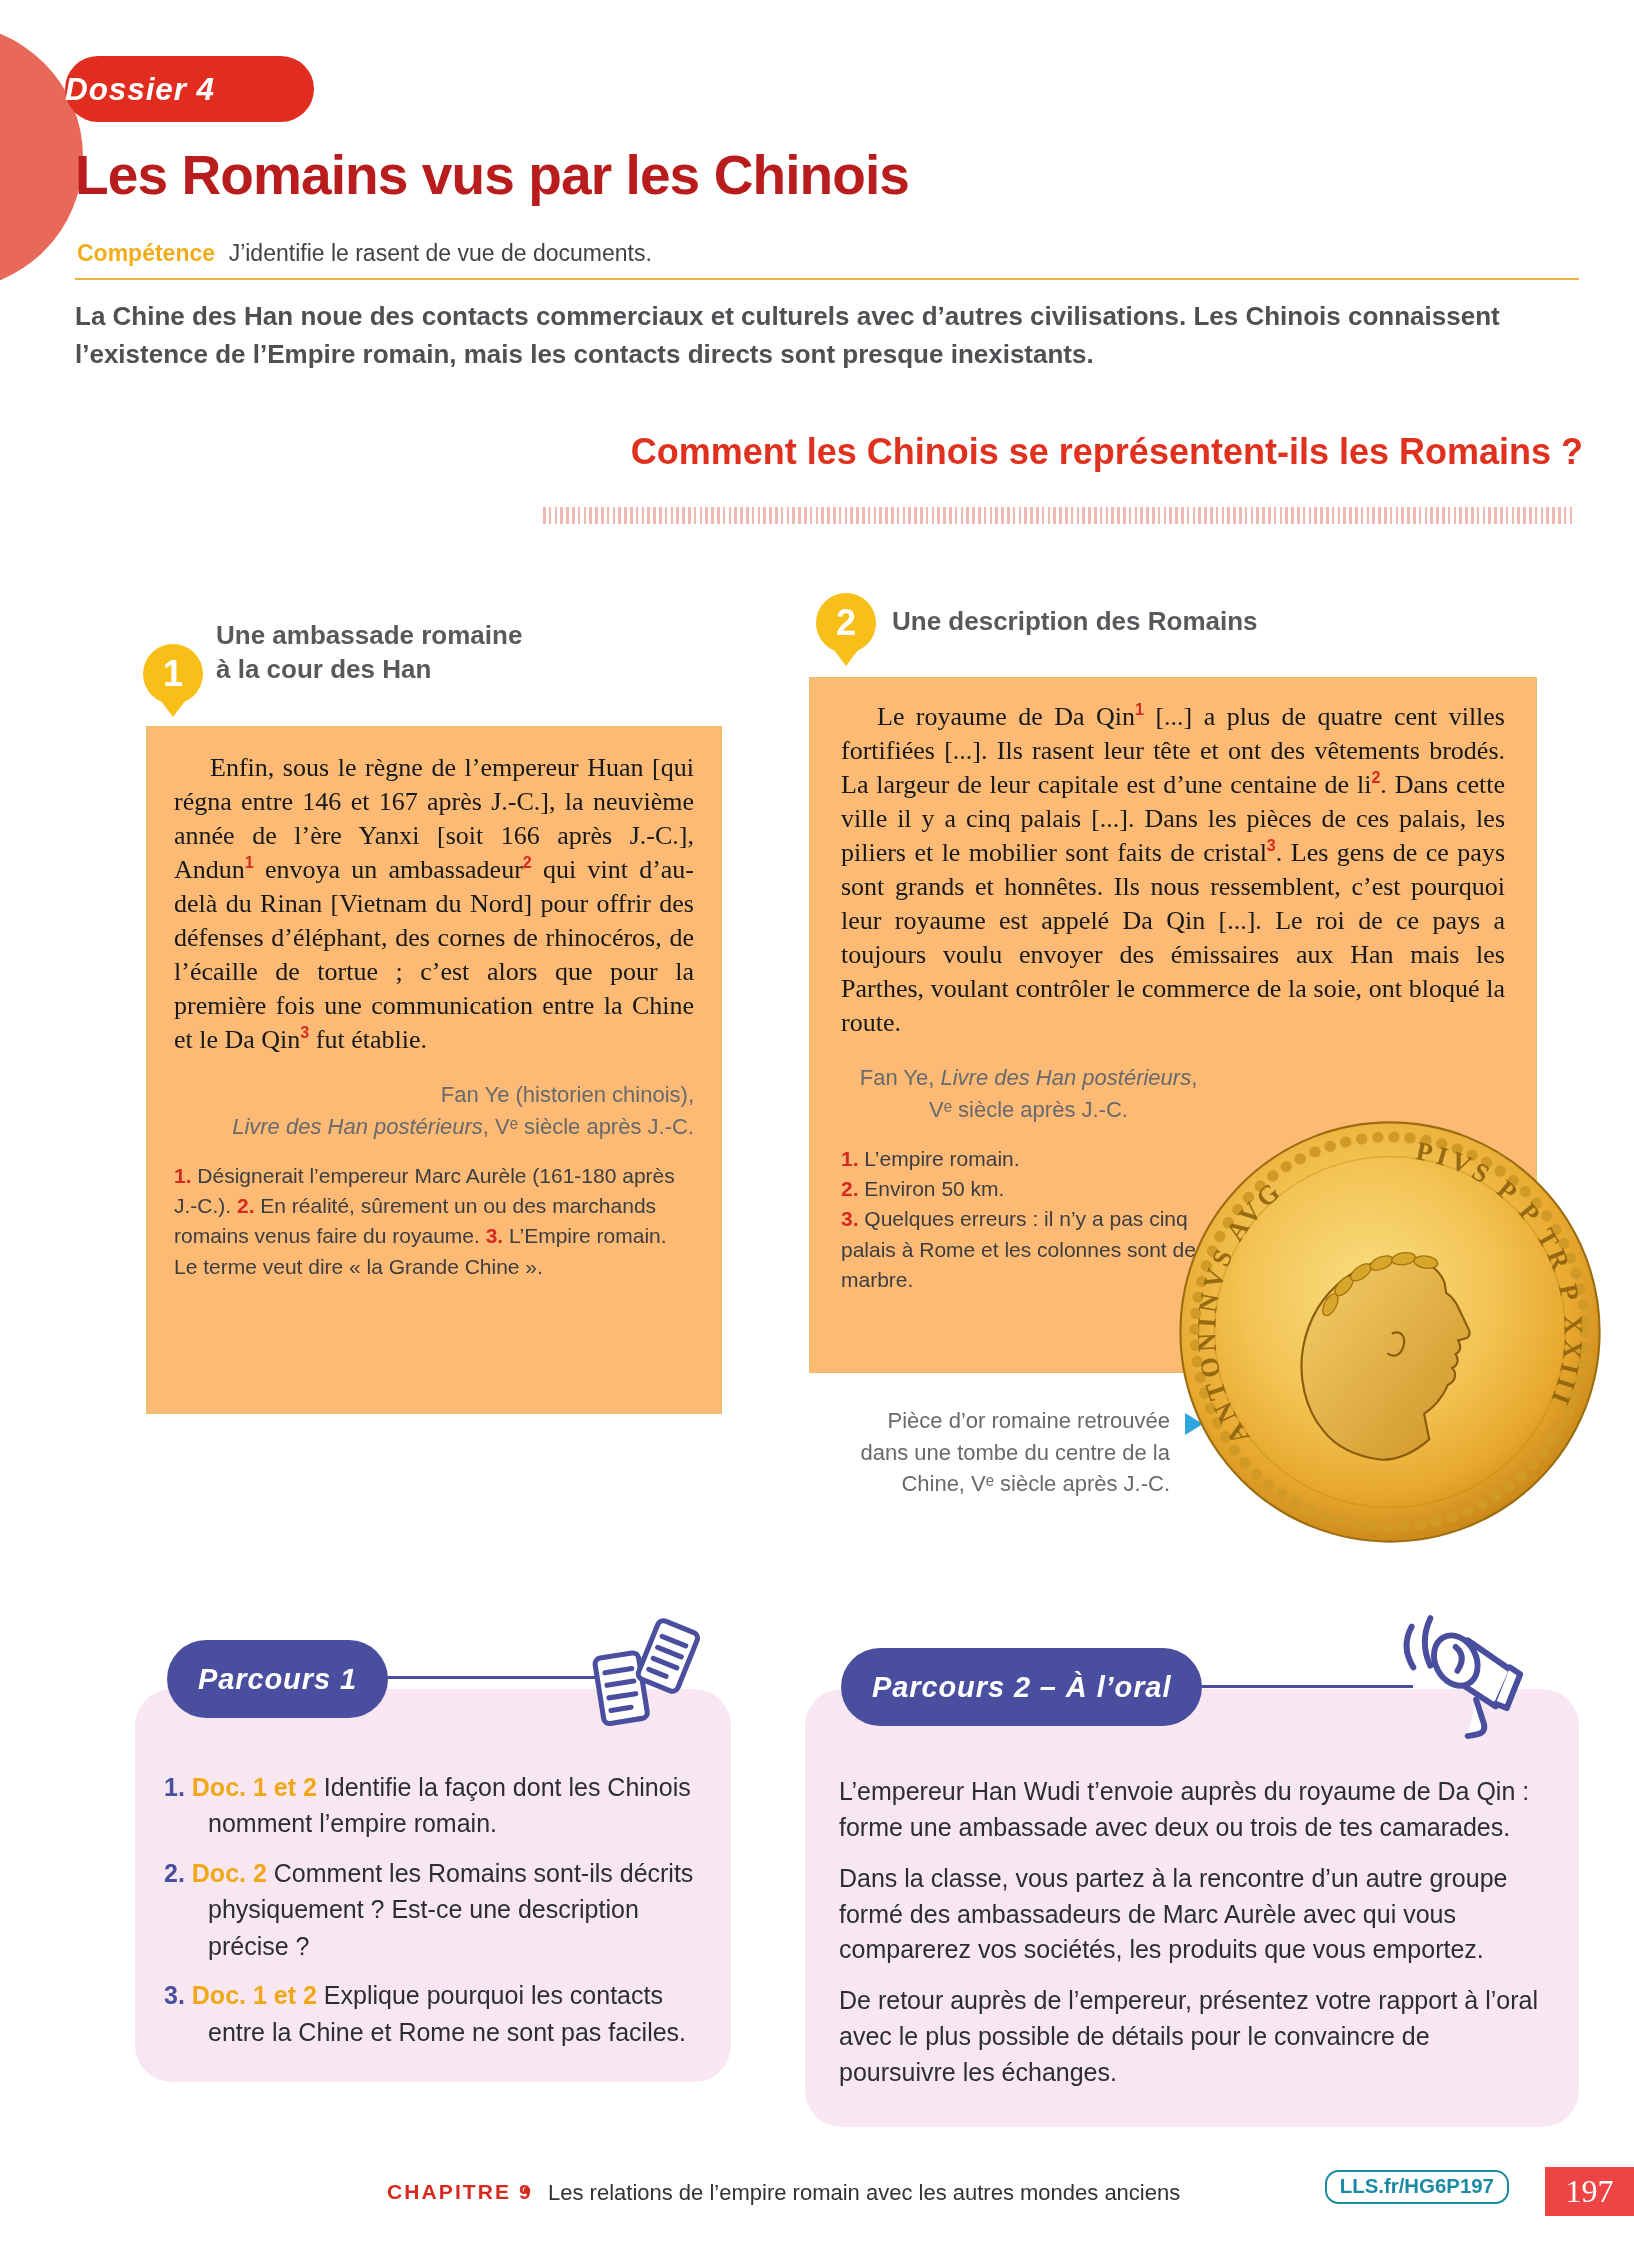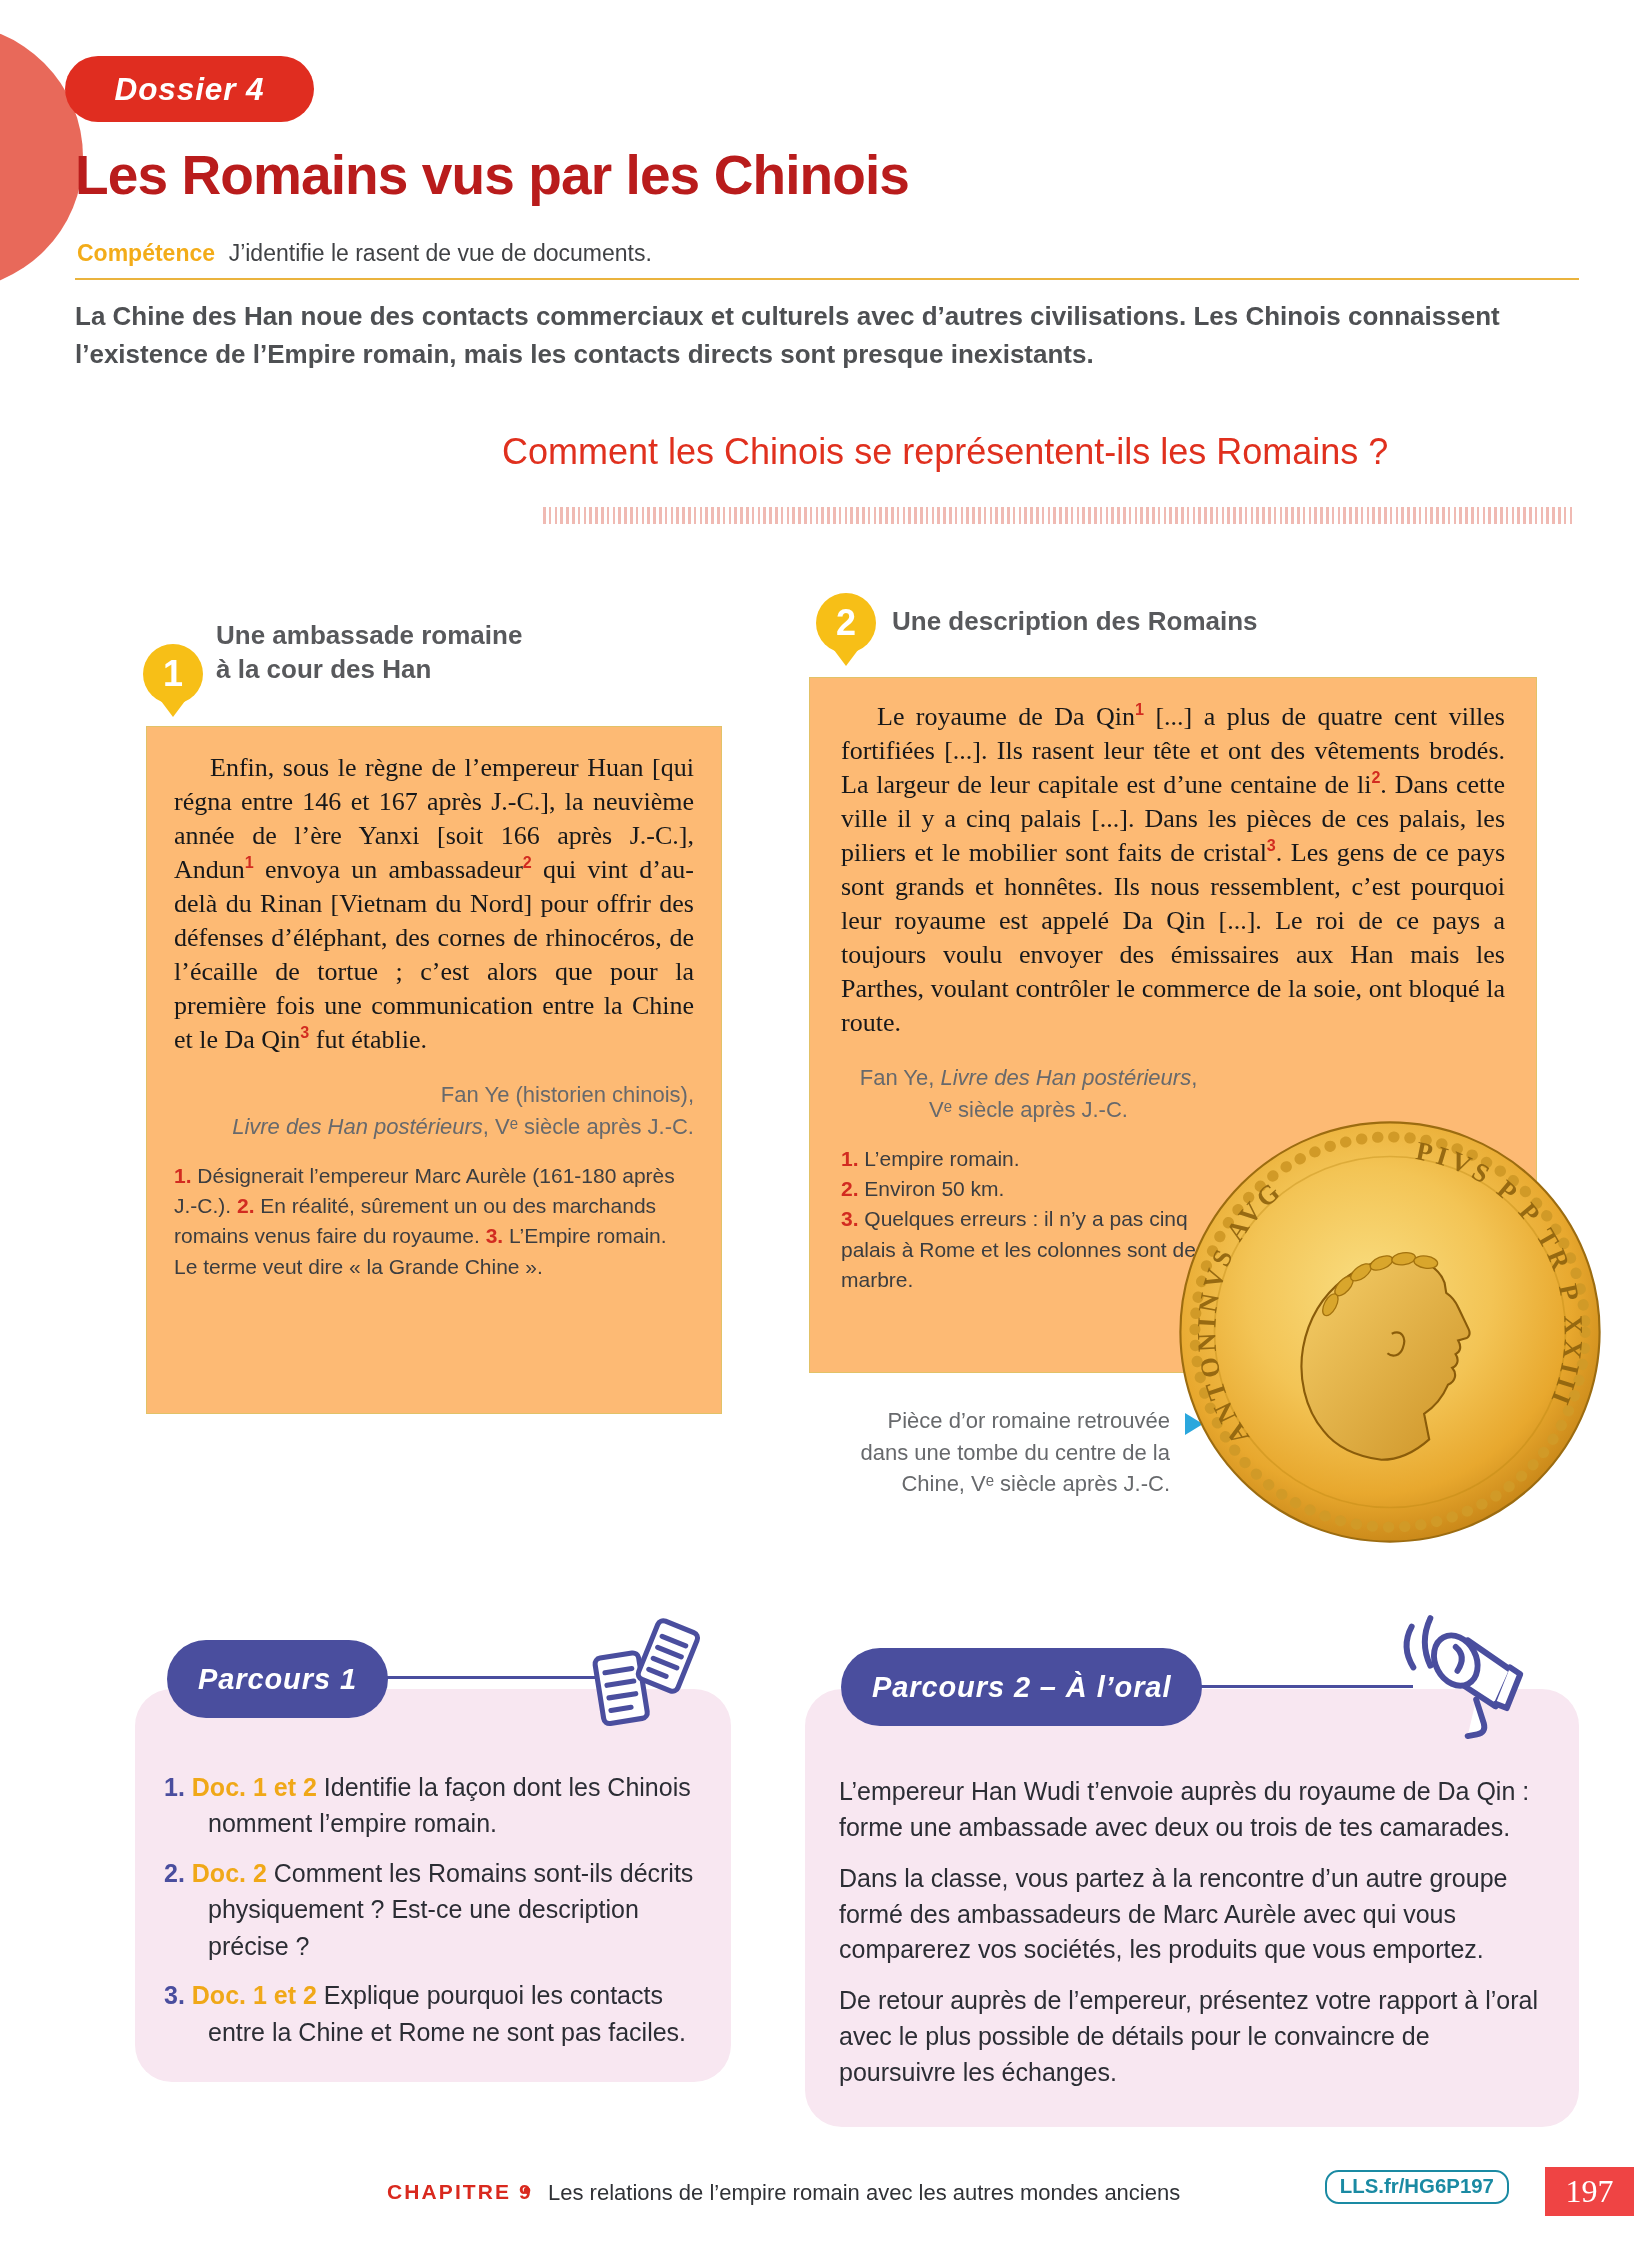--- a/index.html
+++ b/index.html
@@ -3,32 +3,32 @@
 <meta charset="utf-8">
 <style>
   html,body{margin:0;padding:0;background:#ffffff;}
   .page{position:relative;width:1635px;height:2261px;background:#fff;overflow:hidden;
         font-family:"Liberation Sans","DejaVu Sans",sans-serif;}
 
   
   .deco-circle{position:absolute;left:-183px;top:24px;width:266px;height:266px;
                border-radius:50%;background:#e8695a;z-index:1;}
   .dossier-badge{position:absolute;left:65px;top:56px;width:249px;height:66px;border-radius:34px;
-                 background:#e02d20;color:#fff;display:flex;align-items:center;justify-content:center;
+                 background:#e02d20;color:#fff;display:flex;align-items:center;
                  font-size:31.5px;font-weight:bold;font-style:italic;z-index:2;letter-spacing:0.9px;}
   .page-title{position:absolute;left:75px;top:143px;margin:0;font-size:55px;font-weight:bold;
               letter-spacing:-0.9px;color:#b91c1c;z-index:2;}
   .competence{position:absolute;left:77px;top:240px;font-size:23px;z-index:2;}
   .comp-label{color:#f3ac19;font-weight:bold;margin-right:13.6px;}
   .comp-text{color:#404245;font-weight:500;}
   .gold-rule{position:absolute;left:75px;top:278px;width:1504px;height:1.7px;background:#eab33d;}
   .intro{position:absolute;left:75px;top:298px;width:1473px;margin:0;font-size:26px;font-weight:bold;
          color:#4e5053;line-height:1.46;}
-  .question{position:absolute;left:502px;top:431px;width:1081px;margin:0;text-align:left;
-            font-size:36px;font-weight:normal;color:#e0301e;}
+  .question{position:absolute;left:502px;top:431px;width:1081px;margin:0;text-align:right;
+            font-size:36px;font-weight:bold;color:#e0301e;}
   .stripe-divider{position:absolute;left:543px;top:507px;width:1032px;height:17px;
       background:repeating-linear-gradient(90deg,#f0bab3 0px,#f0bab3 2.6px,rgba(0,0,0,0) 2.6px,rgba(0,0,0,0) 5.8px);}
 
   
   .doc-pin{position:absolute;width:60px;height:60px;border-radius:50%;background:#f7bf17;color:#fff;
            display:flex;align-items:center;justify-content:center;font-size:36px;font-weight:bold;z-index:4;}
   .doc-pin::after{content:"";position:absolute;left:50%;bottom:-12.8px;transform:translateX(-50%);
            width:0;height:0;border-left:12.8px solid transparent;border-right:12.8px solid transparent;
            border-top:16px solid #f7bf17;}
   .doc-heading{position:absolute;margin:0;font-size:26px;font-weight:bold;color:#58595c;line-height:1.32;}

